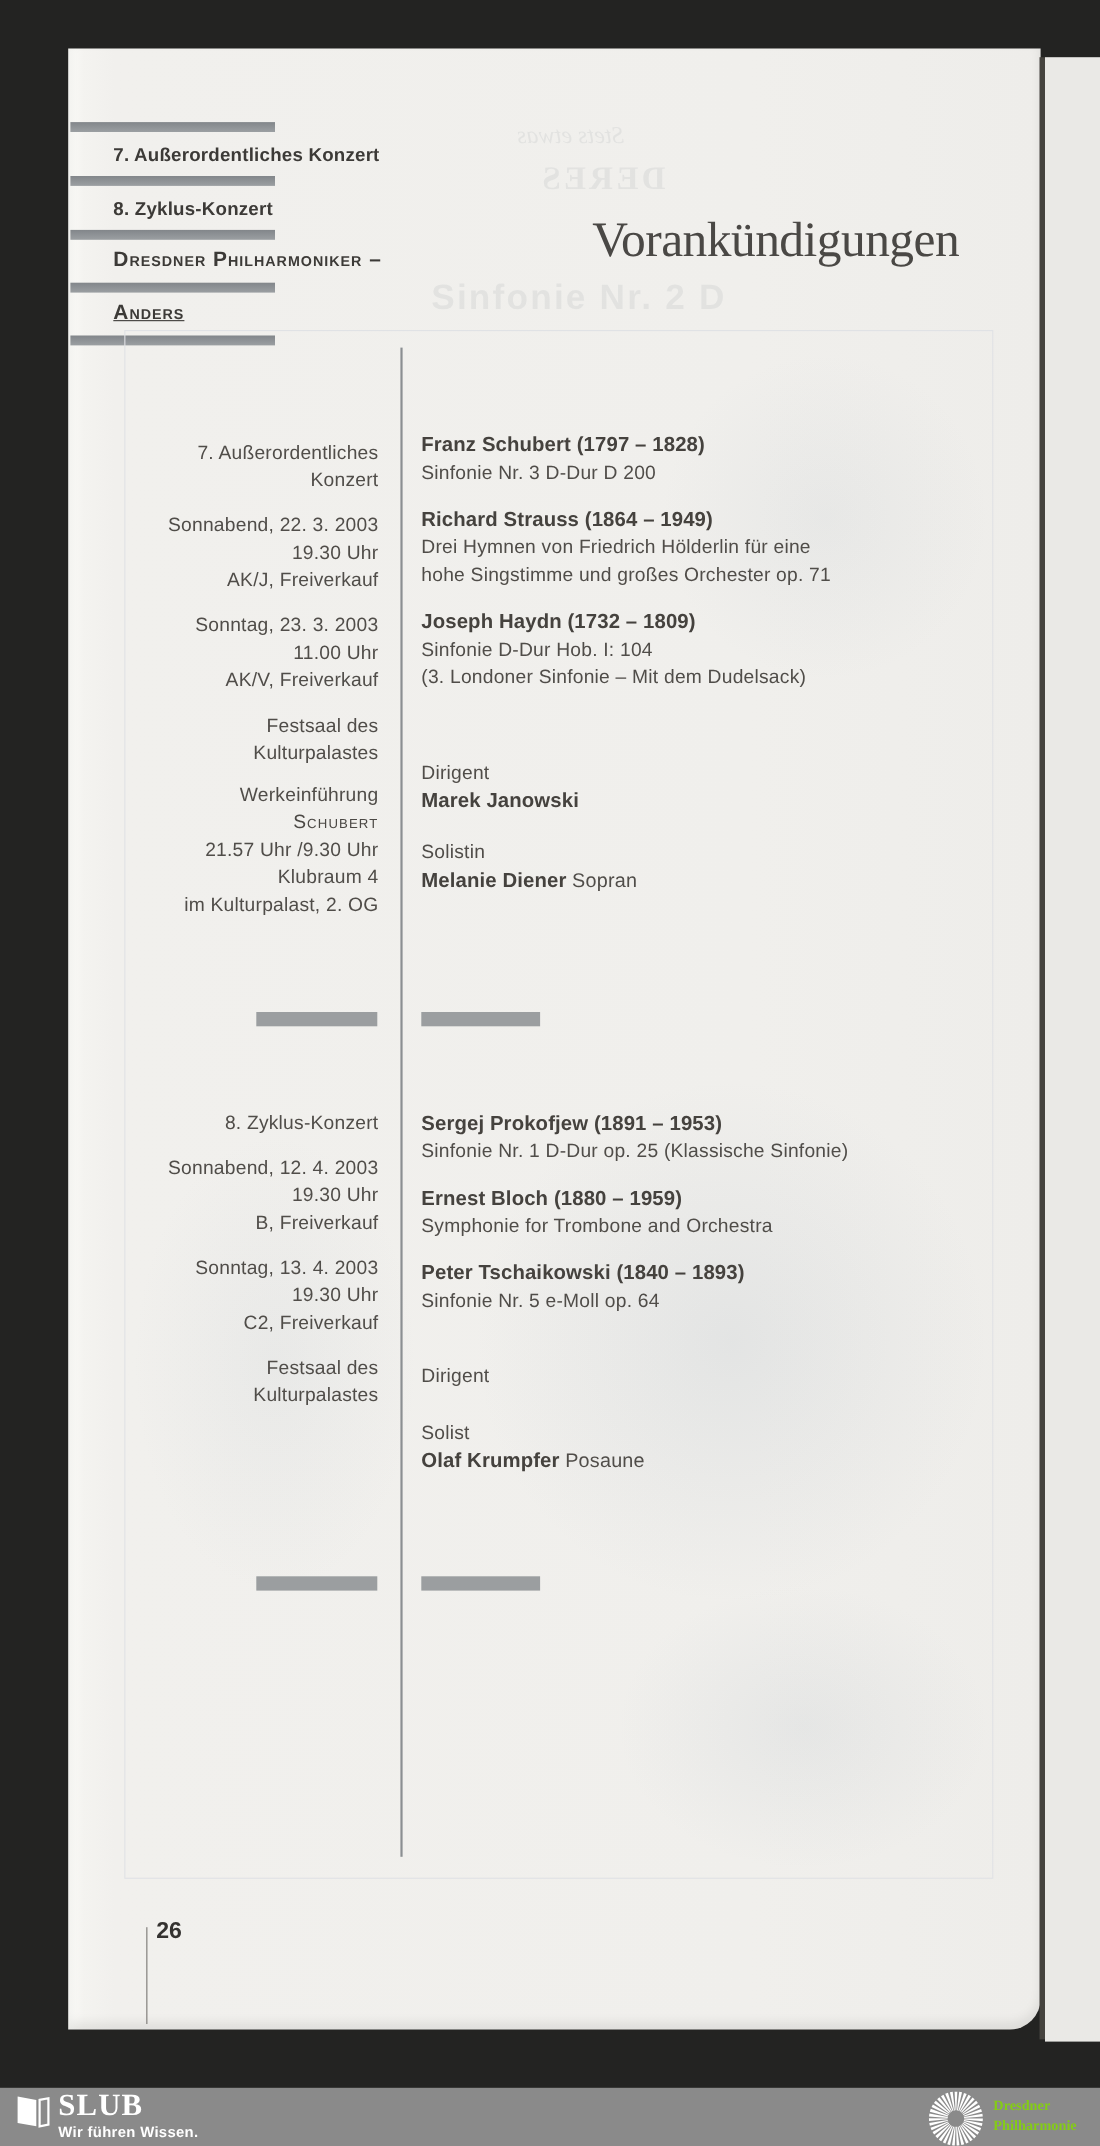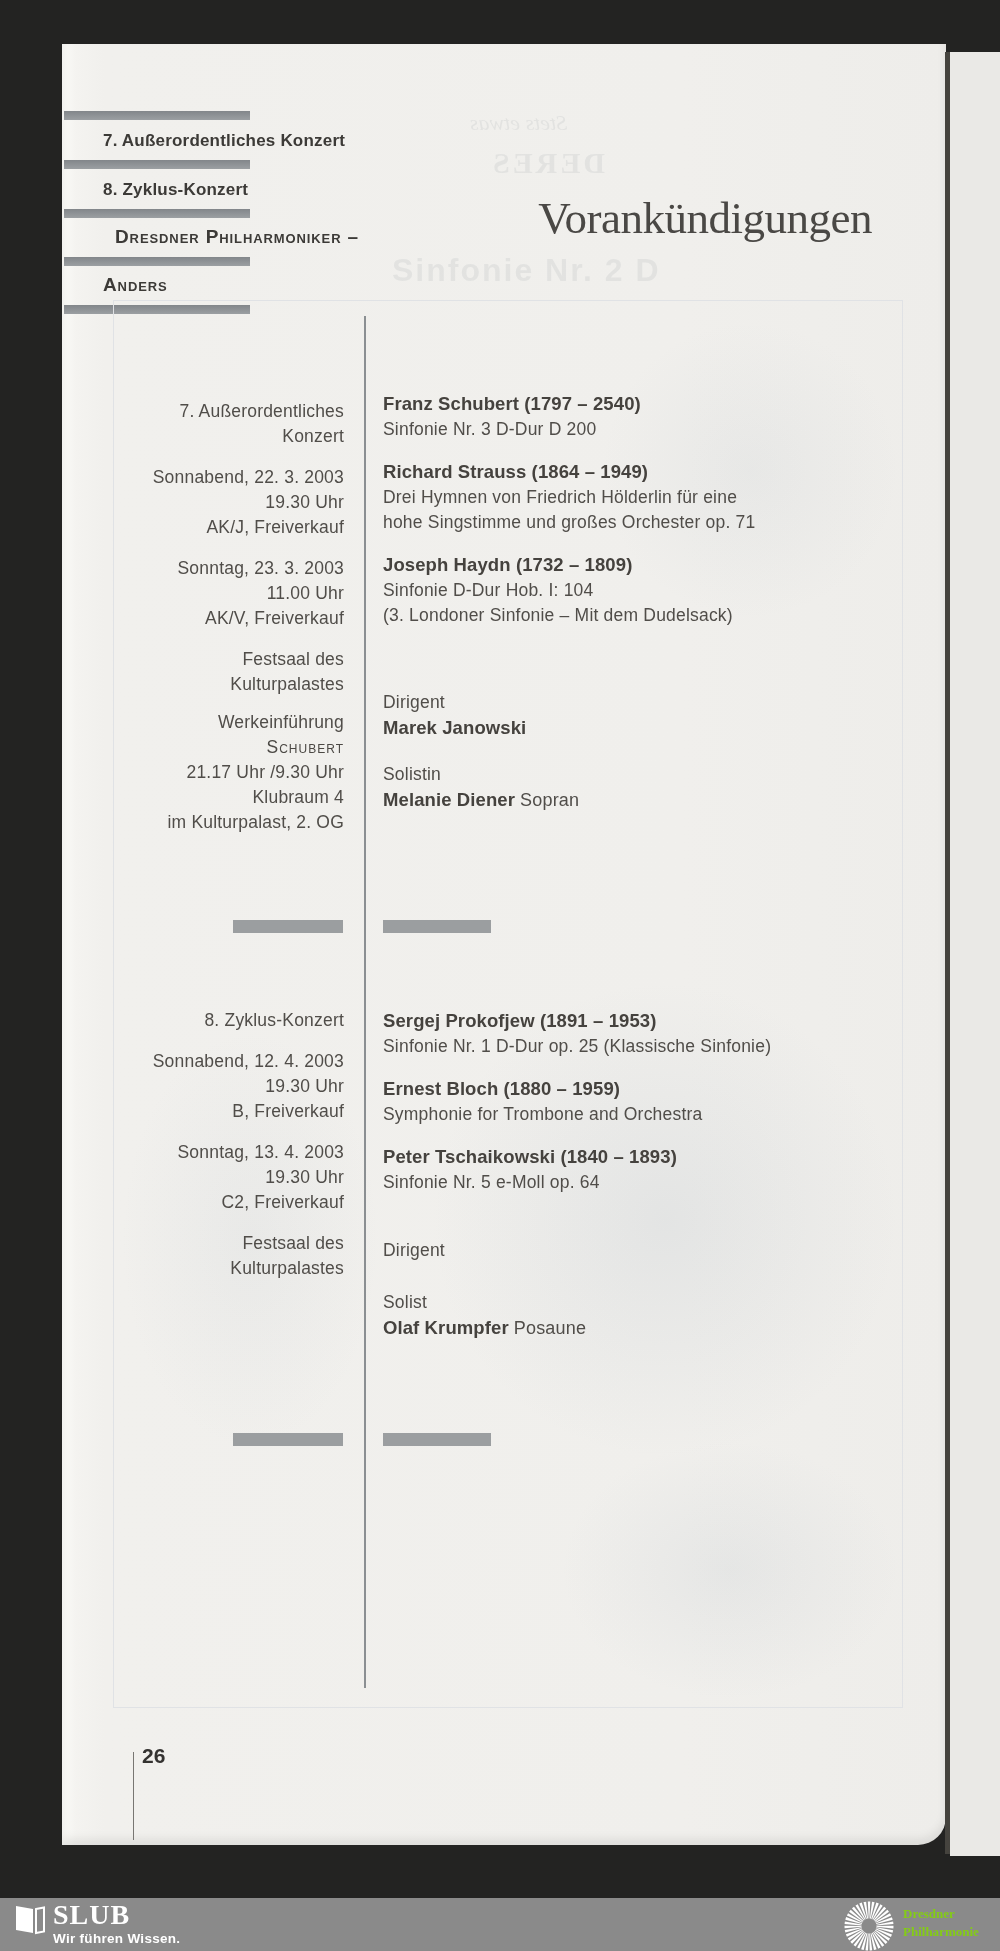--- a/index.html
+++ b/index.html
@@ -85,23 +85,23 @@
 <div class="abs blob" style="left:600px;top:320px;width:300px;height:300px;background:radial-gradient(ellipse at center,rgba(160,172,184,.10),transparent 70%);"></div>
 <div class="abs blob" style="left:430px;top:980px;width:470px;height:480px;background:radial-gradient(ellipse at center,rgba(160,172,184,.16),transparent 70%);"></div>
 <div class="abs blob" style="left:560px;top:1440px;width:340px;height:260px;background:radial-gradient(ellipse at center,rgba(160,172,184,.13),transparent 70%);"></div>
 <div class="abs blob" style="left:120px;top:1030px;width:260px;height:420px;background:radial-gradient(ellipse at center,rgba(160,172,184,.10),transparent 70%);"></div>
 
 <div class="abs hbar" style="top:111px;"></div>
 <div class="abs hline" style="top:131px;">7. Außerordentliches Konzert</div>
 <div class="abs hbar" style="top:160px;"></div>
 <div class="abs hline" style="top:180px;">8. Zyklus-Konzert</div>
 <div class="abs hbar" style="top:209px;"></div>
-<div class="abs hline smallcaps" style="top:226px;font-size:19px;margin-left:12px;">Dresdner Philharmoniker –</div>
+<div class="abs hline smallcaps" style="top:226px;font-size:19px;">Dresdner Philharmoniker –</div>
 <div class="abs hbar" style="top:257px;"></div>
-<div class="abs hline smallcaps" style="top:274px;font-size:19px;">Anders</div>
+<div class="abs hline smallcaps" style="top:274px;font-size:19px;text-decoration:underline;">Anders</div>
 <div class="abs hbar" style="top:305px;"></div>
 
 <div class="abs page-title">Vorankündigungen</div>
 
 <div class="abs content-box"></div>
 <div class="abs vdivider"></div>
 
 <div class="abs col-left txt" style="top:399px;">
   <div class="grp">
     <div>7. Außerordentliches</div>
@@ -117,29 +117,29 @@
     <div>11.00 Uhr</div>
     <div>AK/V, Freiverkauf</div>
   </div>
   <div class="grp-sm">
     <div>Festsaal des</div>
     <div>Kulturpalastes</div>
   </div>
   <div>
     <div>Werkeinführung</div>
     <div class="sc-line" style="font-weight:400;">Schubert</div>
-    <div>21.17 Uhr /9.30 Uhr</div>
+    <div>21.57 Uhr /9.30 Uhr</div>
     <div>Klubraum 4</div>
     <div>im Kulturpalast, 2. OG</div>
   </div>
 </div>
 
 <div class="abs col-right txt" style="top:391px;">
   <div class="mb17">
-    <div class="composer">Franz Schubert (1797 – 2540)</div>
+    <div class="composer">Franz Schubert (1797 – 1828)</div>
     <div>Sinfonie Nr. 3 D-Dur D 200</div>
   </div>
   <div class="mb17">
     <div class="composer">Richard Strauss (1864 – 1949)</div>
     <div>Drei Hymnen von Friedrich Hölderlin für eine</div>
     <div>hohe Singstimme und großes Orchester op. 71</div>
   </div>
   <div class="mb62">
     <div class="composer">Joseph Haydn (1732 – 1809)</div>
     <div>Sinfonie D-Dur Hob. I: 104</div>

